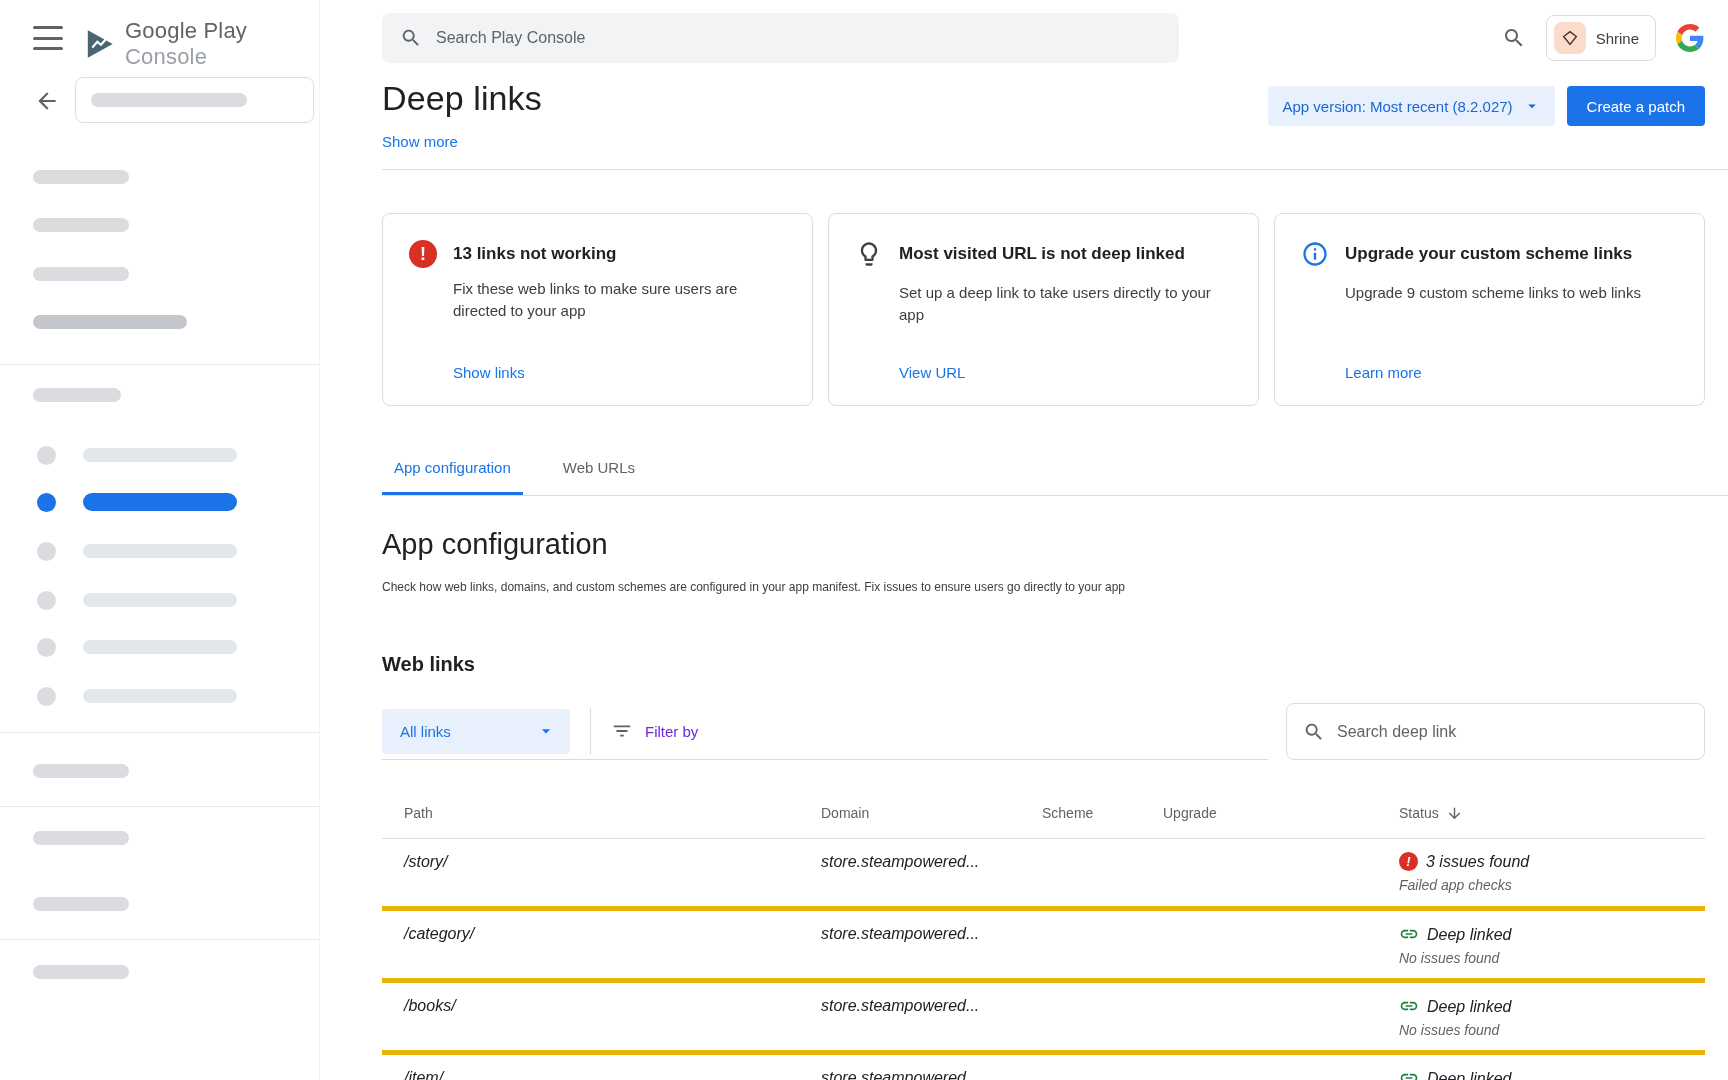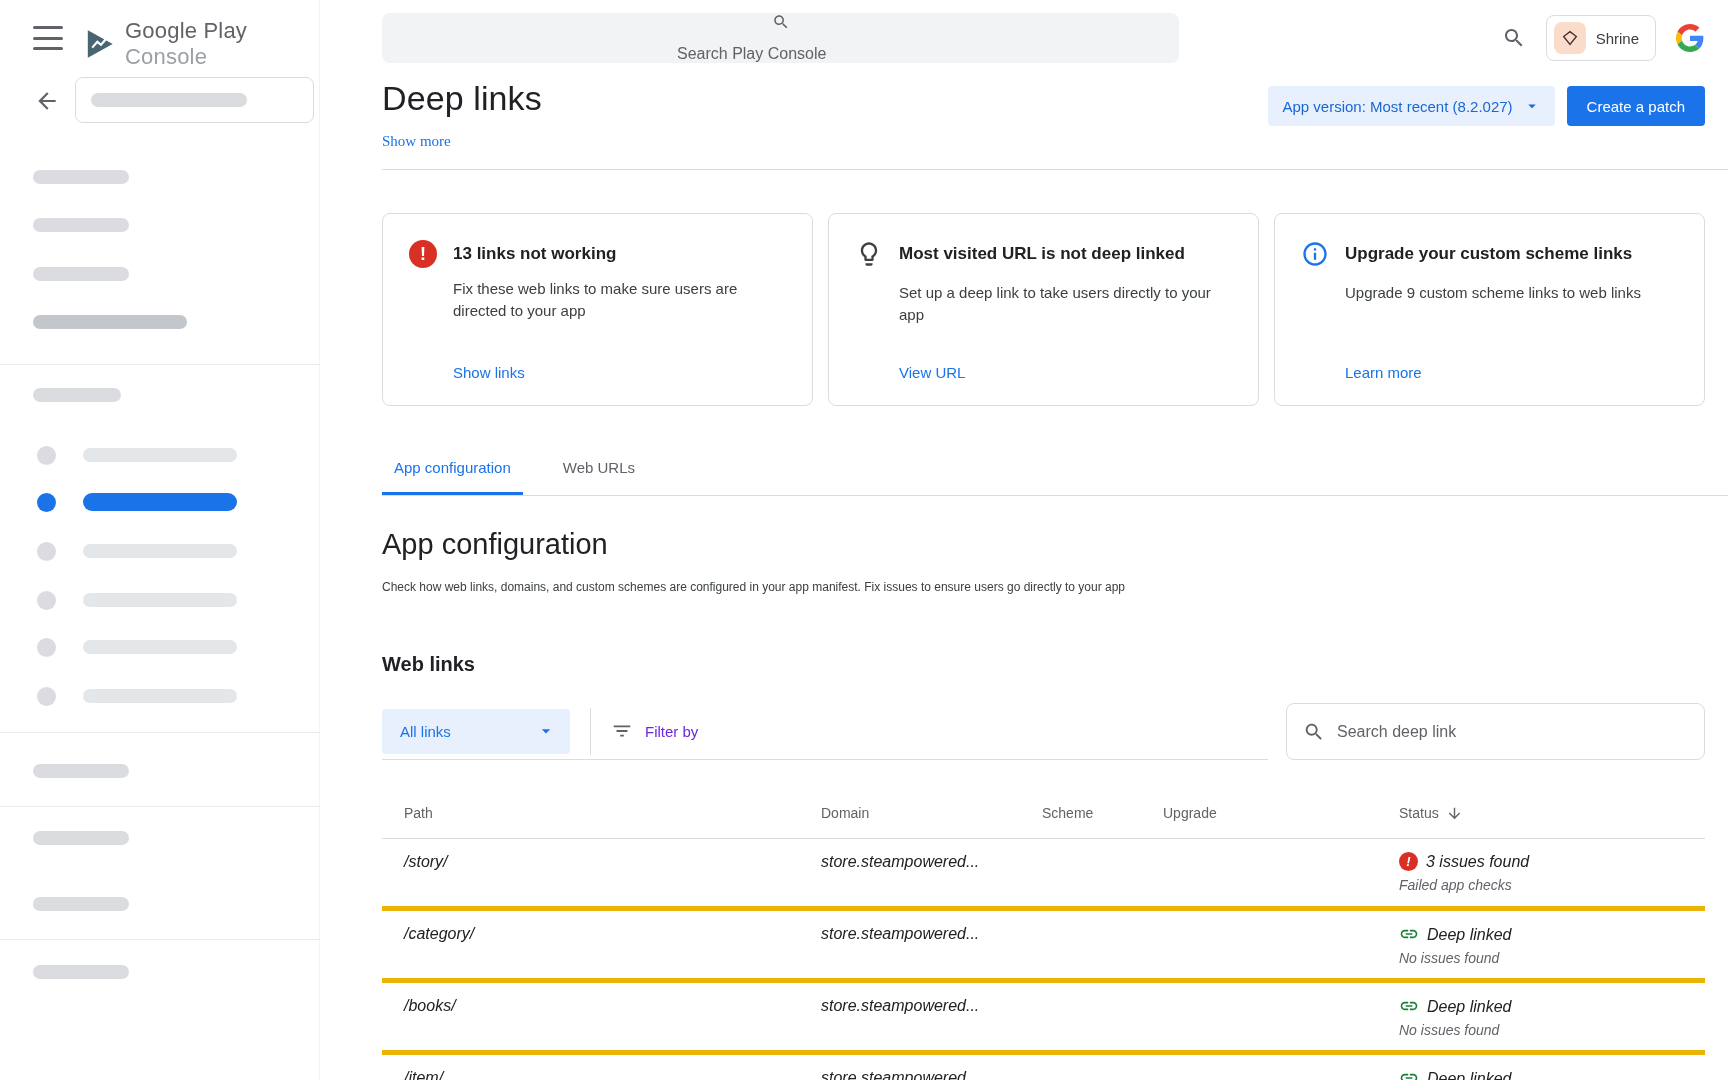--- a/index.html
+++ b/index.html
@@ -26,36 +26,36 @@
 
   .nav-sk { position:absolute; left:37px; width:250px; height:20px; display:flex; align-items:center; gap:27px; cursor:pointer; }
   .nav-sk .dot { width:19px; height:19px; border-radius:50%; background:#dadce0; flex-shrink:0; }
   .nav-sk .bar { width:154px; height:14px; border-radius:7px; background:#e4e7ea; }
   .nav-sk.active .dot { background:#1a73e8; }
   .nav-sk.active .bar { background:#1a73e8; height:18px; border-radius:9px; }
 
   
   .main { position:relative; flex-grow:1; height:1080px; }
 
-  .console-search { position:absolute; left:62px; top:13px; width:797px; height:50px; background:#f1f3f4; border-radius:8px; display:flex; align-items:center; padding:0 18px; gap:14px;flex-direction:column; }
+  .console-search { position:absolute; left:62px; top:13px; width:797px; height:50px; background:#f1f3f4; border-radius:8px; display:flex; align-items:center; padding:0 18px; gap:14px; }
   .console-search input { flex:1; border:none; background:transparent; outline:none; font-size:16px; color:#202124; font-family:"Liberation Sans",sans-serif; }
   .console-search input::placeholder { color:#5f6368; }
 
   .top-right { position:absolute; top:13px; right:24px; height:50px; display:flex; align-items:center; gap:20px; }
   .icon-btn { background:none; border:none; cursor:pointer; display:flex; align-items:center; }
   .account-chip { display:flex; align-items:center; gap:10px; height:46px; padding:0 16px 0 7px; border:1px solid #dadce0; border-radius:8px; background:#fff; cursor:pointer;text-align:right; }
   .chip-art { width:32px; height:32px; border-radius:8px; background:#fbdcca; display:flex; align-items:center; justify-content:center; }
   .account-chip .lbl { font-size:15px; color:#3c4043; font-weight:500; }
 
   .content { position:absolute; left:62px; top:0; width:1323px; padding-top:78px; }
 
   .page-header { display:flex; justify-content:space-between; align-items:flex-start; }
   h1 { font-size:34px; font-weight:500; line-height:41px; color:#202124; letter-spacing:.1px; }
   .subtitle-row { margin-top:12px; font-size:15px; line-height:21px; color:#3c4043; display:flex; gap:9px; }
-  .link { color:#1a73e8; font-weight:500; cursor:pointer; text-decoration:none;font-family:Liberation Serif, serif; }
+  .link { color:#1a73e8; font-weight:500; cursor:pointer; text-decoration:none; }
   .header-actions { display:flex; gap:12px; margin-top:8px; }
   .version-chip { height:40px; display:flex; align-items:center; gap:10px; background:#e8f0fe; color:#1967d2; border:none; border-radius:4px; padding:0 14px; font-size:15px; font-weight:500; cursor:pointer; font-family:"Liberation Sans",sans-serif; }
   .primary-btn { height:40px; background:#1a73e8; color:#fff; border:none; border-radius:4px; padding:0 20px; font-size:15px; font-weight:500; cursor:pointer; font-family:"Liberation Sans",sans-serif; }
 
   .hr-bleed { margin-top:17px; width:1346px; height:1px; background:#dadce0; }
 
   .cards { margin-top:43px; display:flex; gap:15px; }
   .card { flex:1; min-height:193px; border:1px solid #dadce0; border-radius:8px; padding:26px 26px 24px 26px; display:grid; grid-template-columns:44px 1fr; grid-template-rows:auto auto 1fr; }
   .card .c-icon { grid-row:1; }
   .card .c-title { grid-column:2; font-size:17px; font-weight:700; color:#202124; line-height:28px; }

